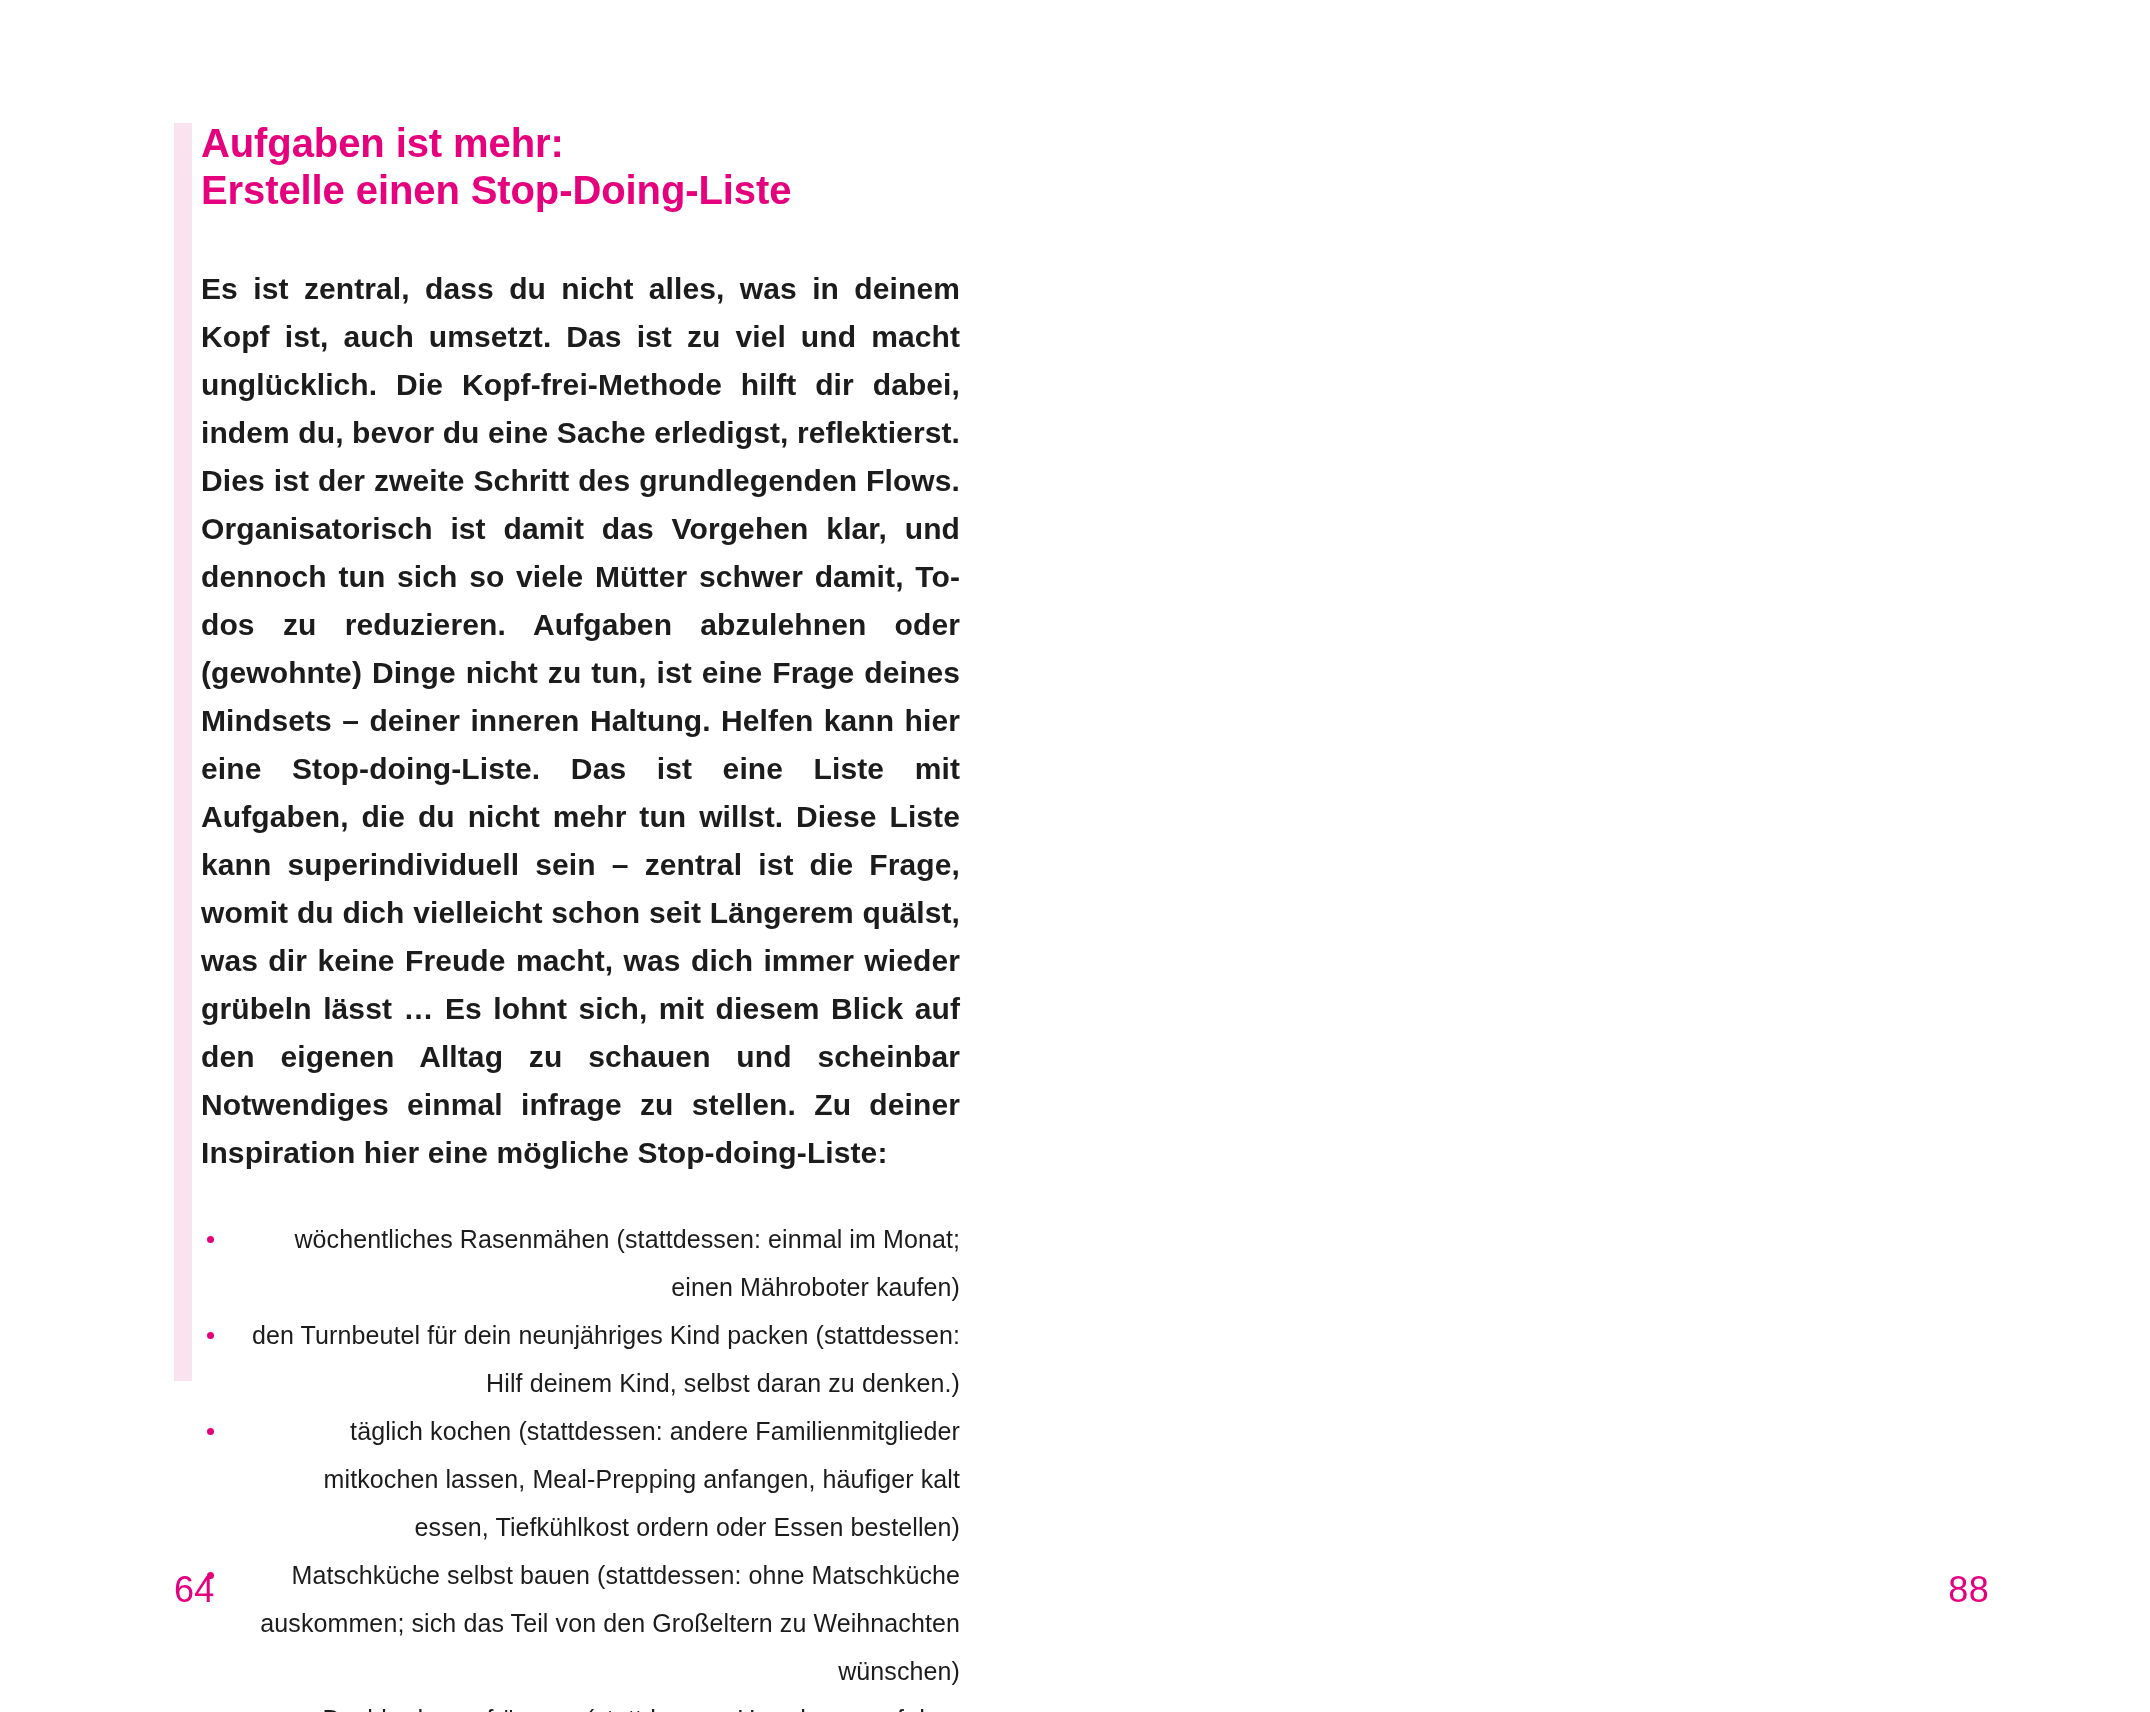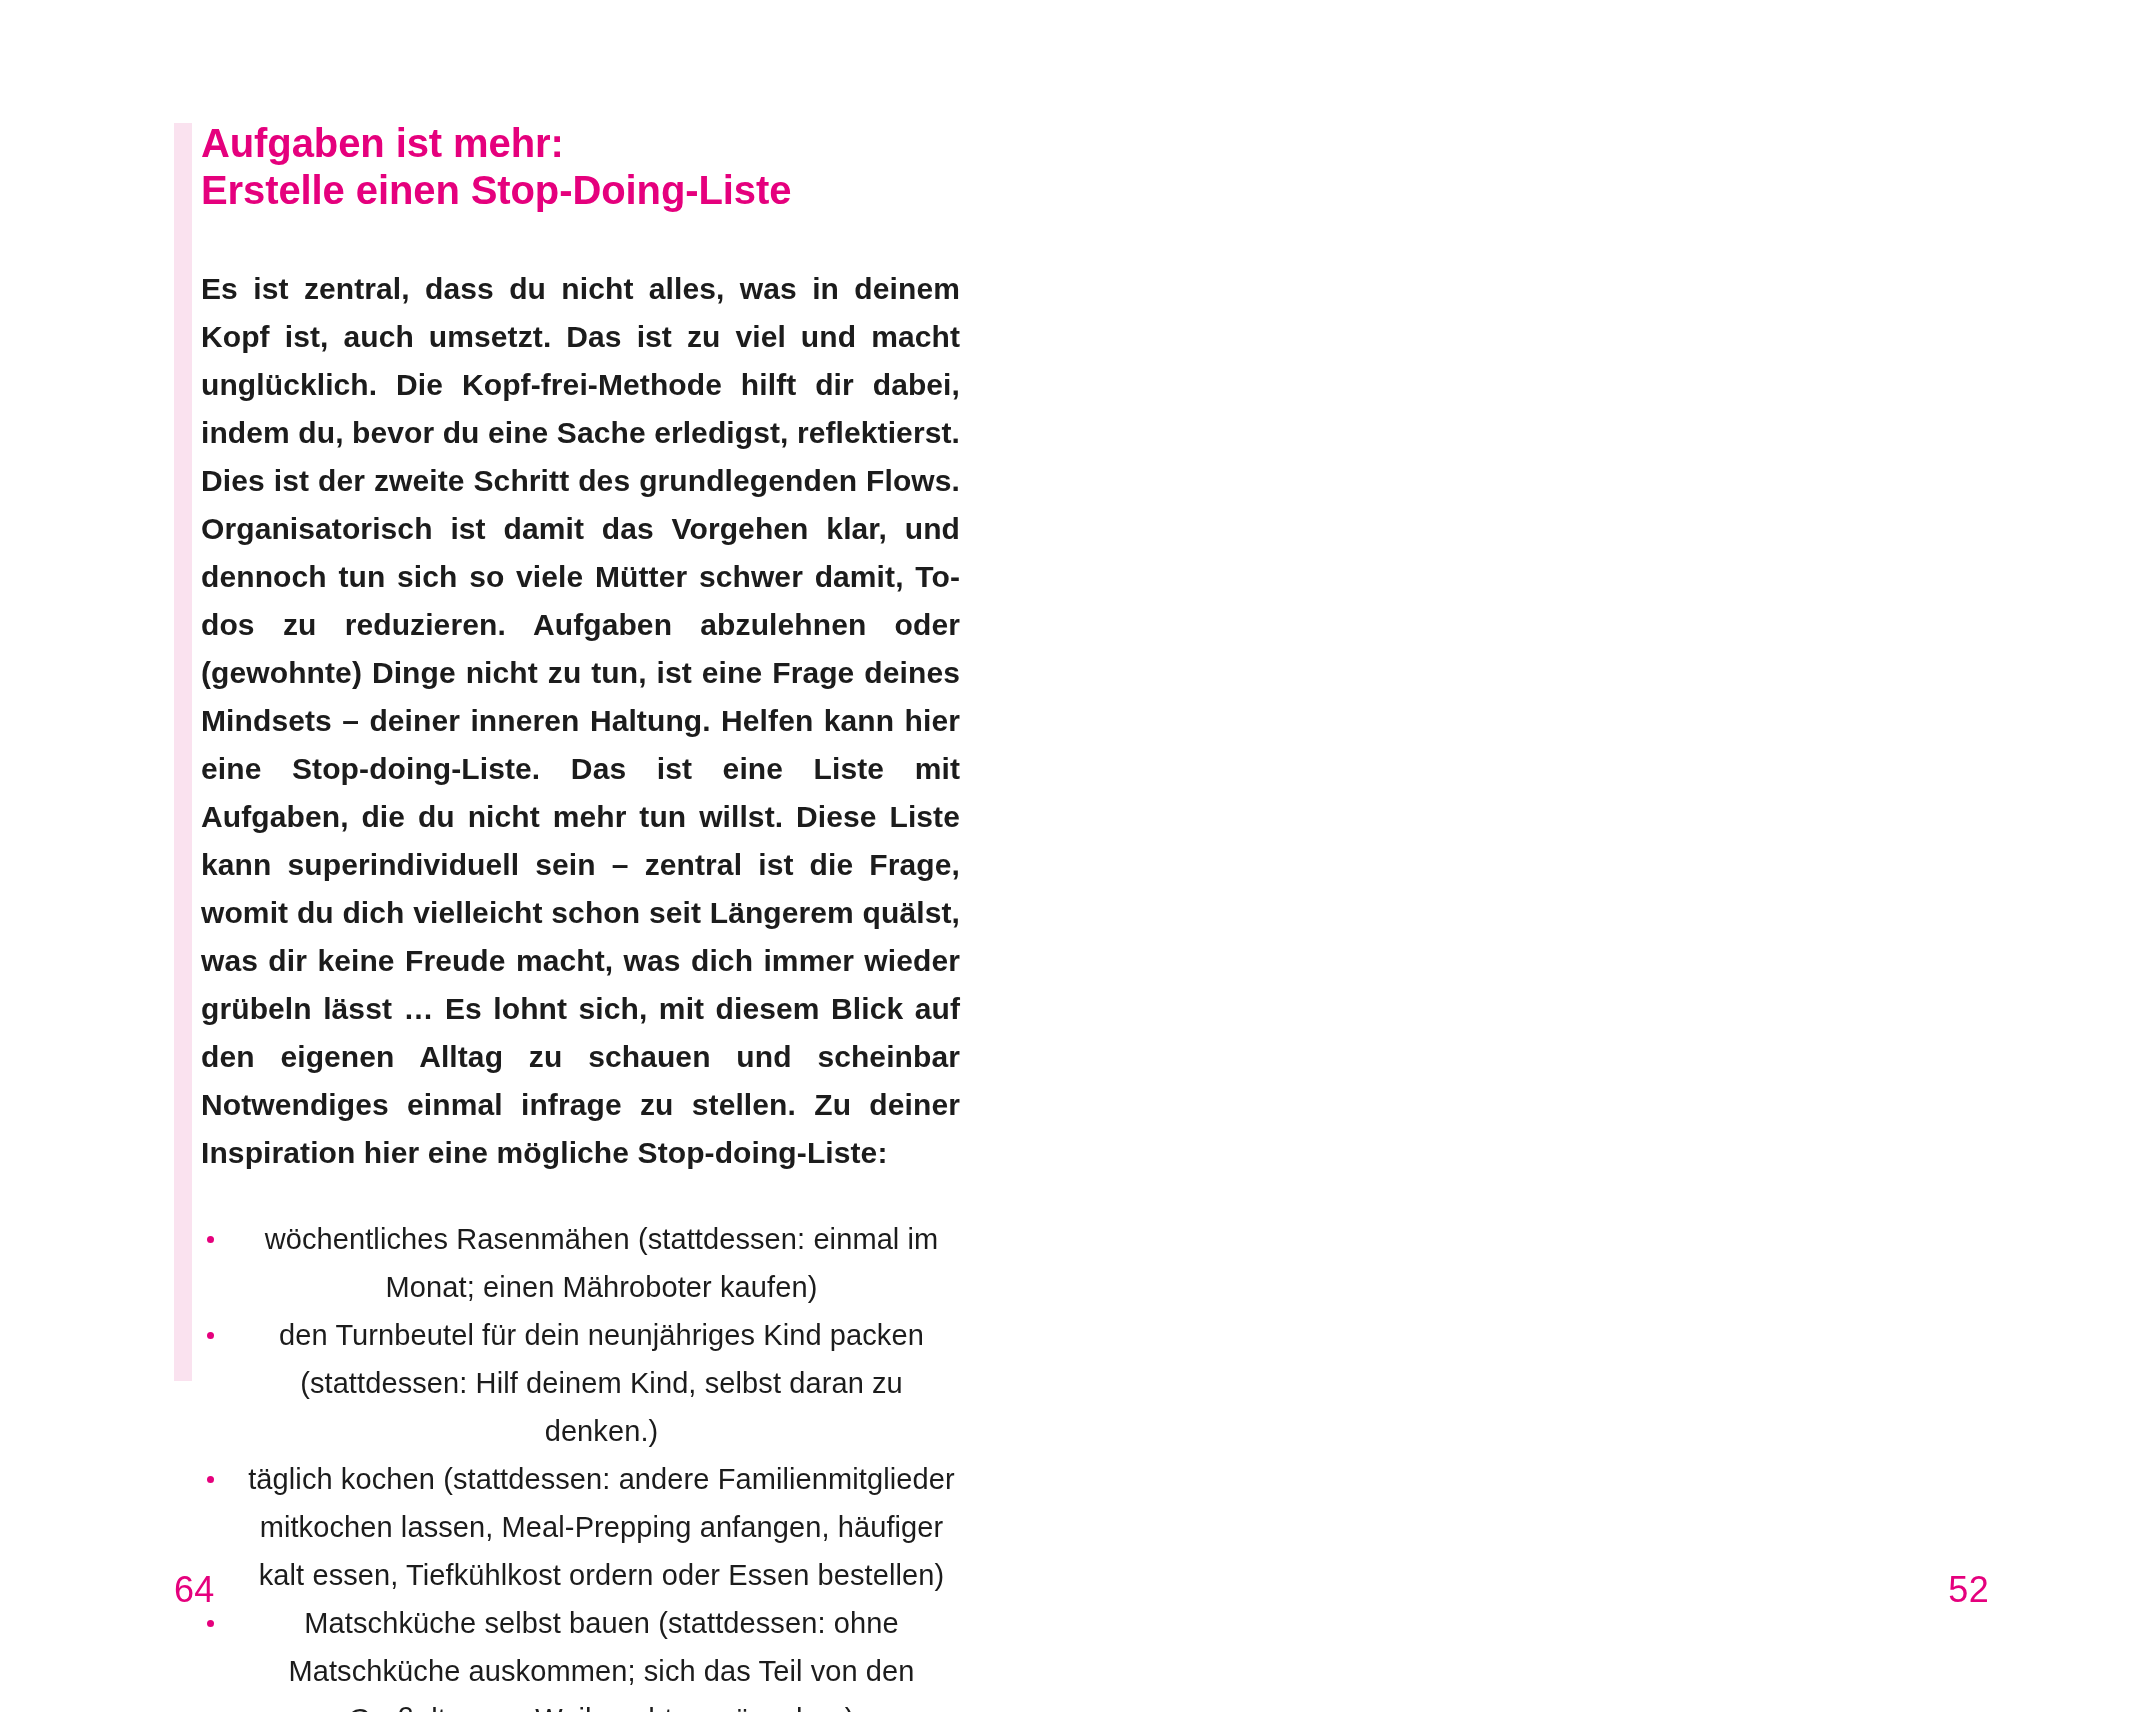--- a/index.html
+++ b/index.html
@@ -73,24 +73,24 @@
   }
 
   ul.bullets {
     list-style: none;
     margin: 38px 0 0 0;
     padding: 0;
   }
   ul.bullets li {
     position: relative;
     padding-left: 42px;
-    font-size: 29px;
+    font-size: 25px;
     line-height: 48px;
     color: #1c1c1c;
-    text-align: center;
+    text-align: right;
     letter-spacing: 0.1px;
   }
   ul.bullets li .dot {
     position: absolute;
     left: 6px;
     top: 21px;
     width: 7.4px;
     height: 7.4px;
     border-radius: 50%;
     background: #e5007d;
@@ -148,17 +148,17 @@
         </li>
       </ul>
 
     </div>
 
     <div class="page-number left">64</div>
   </div>
 
   <div class="page page-right">
 
-    <div class="page-number right">52</div>
+    <div class="page-number right">88</div>
   </div>
 
 </div>
 
 
 </body></html>

